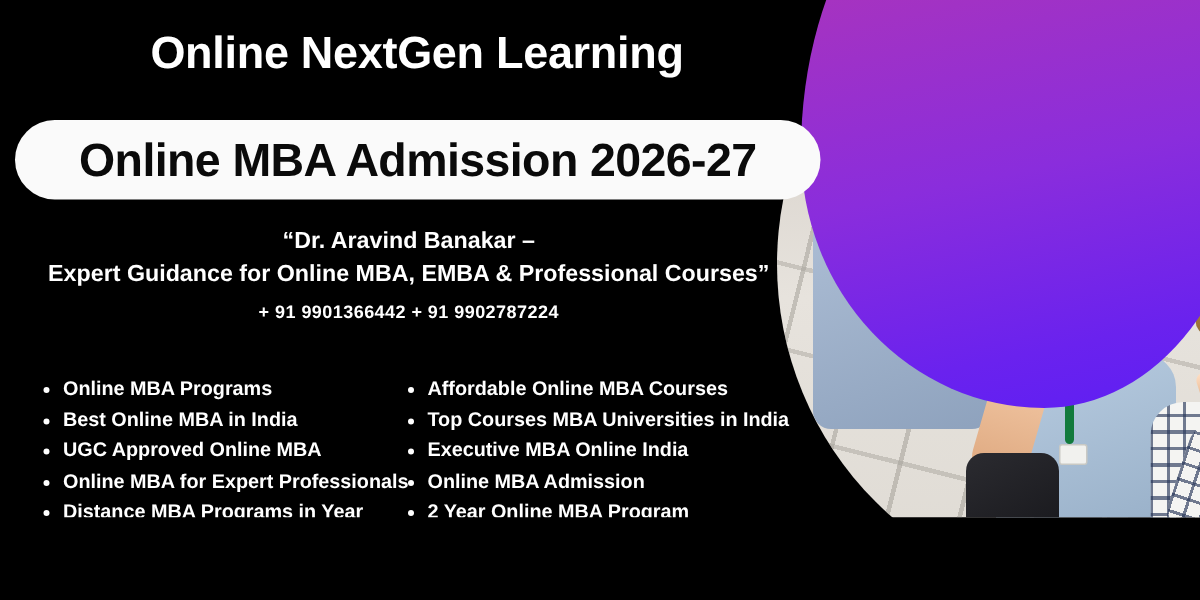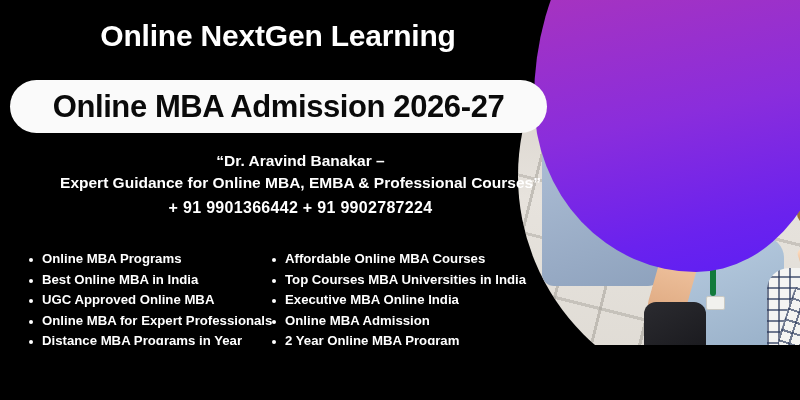--- a/index.html
+++ b/index.html
@@ -126,28 +126,27 @@
   }
 
   #quote-block {
     position: absolute;
     left: 0; top: 150px; width: 545px;
     text-align: center;
     color: #ffffff;
     font-size: 15.5px;
     font-weight: 700;
     line-height: 22px;
-    padding-left: 28px;
   }
   #quote-line-1 { display: block; }
   #quote-line-2 { display: block; }
   #phone-line {
     display: block;
     margin-top: 3px;
-    font-size: 16px;
+    font-size: 12px;
     letter-spacing: .3px;
   }
 
   
   .bullet-col {
     position: absolute;
     top: 249px;
     color: #ffffff;
     font-size: 13.2px;
     font-weight: 700;

